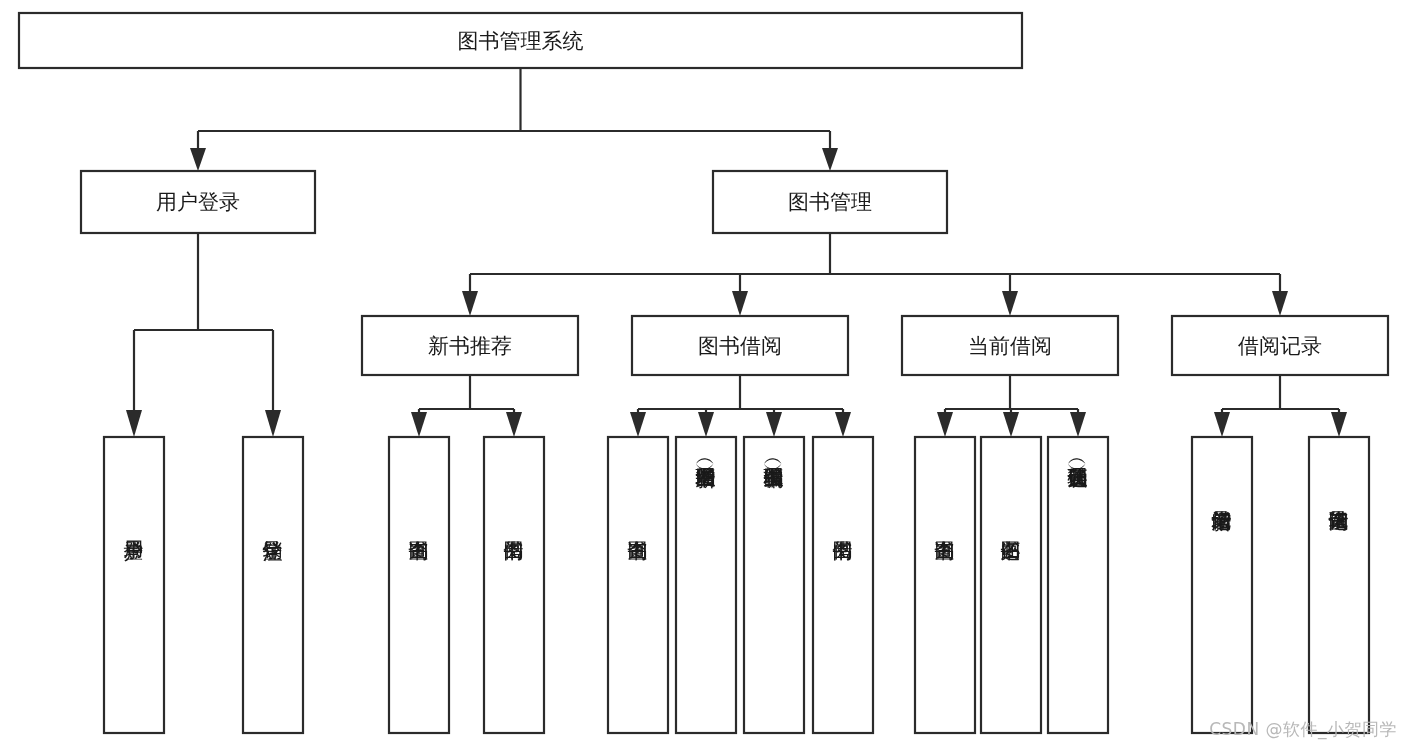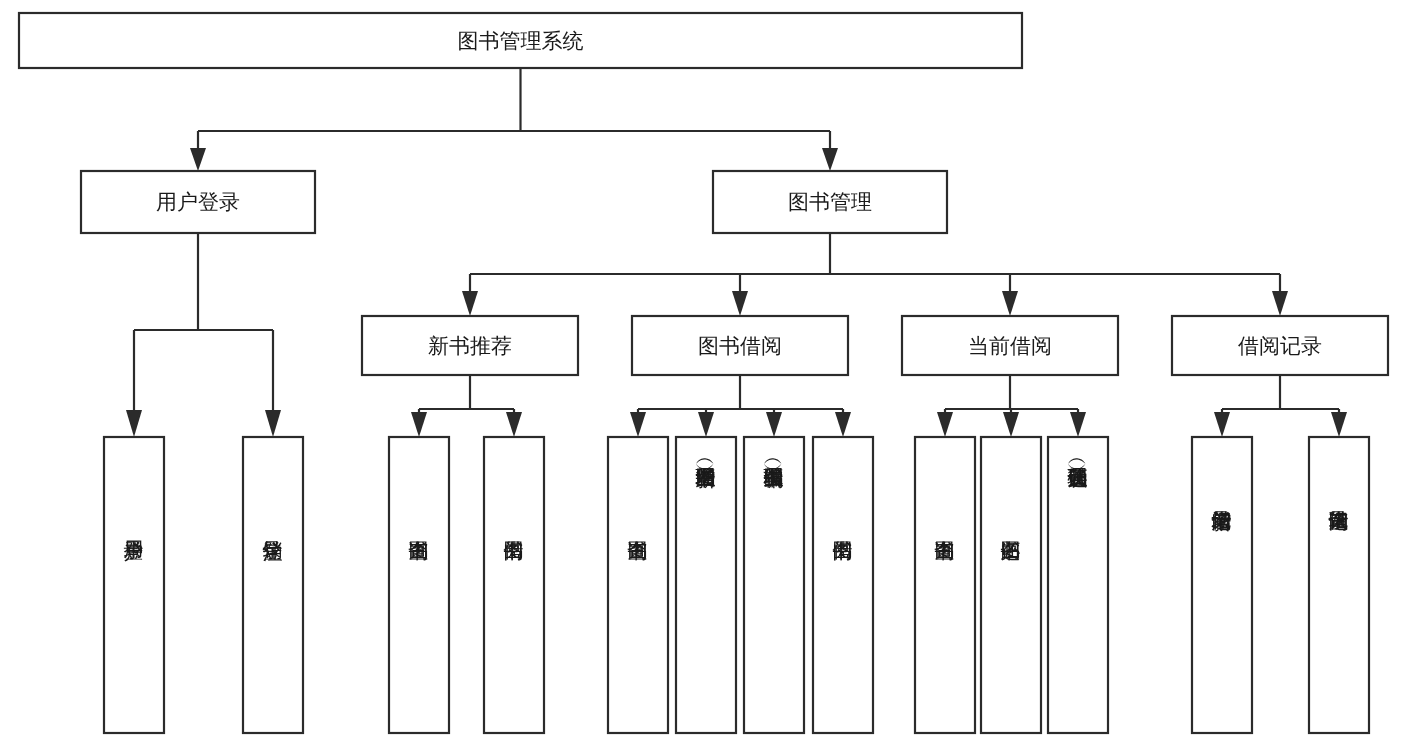--- a/index.html
+++ b/index.html
@@ -231,14 +231,15 @@
       <text class="node-label-v" x="1222" y="495" writing-mode="tb" glyph-orientation-vertical="0">新增借阅记录</text>
     </g>
 
     <g>
       <rect class="node-box" x="1309" y="437" width="60" height="296"></rect>
       <text class="node-label-v" x="1339" y="495" writing-mode="tb" glyph-orientation-vertical="0">查询借阅记录</text>
     </g>
 
   </svg>
 
+  <div class="watermark">CSDN @软件_小贺同学</div>
 
 </div>
 
 </body></html>

